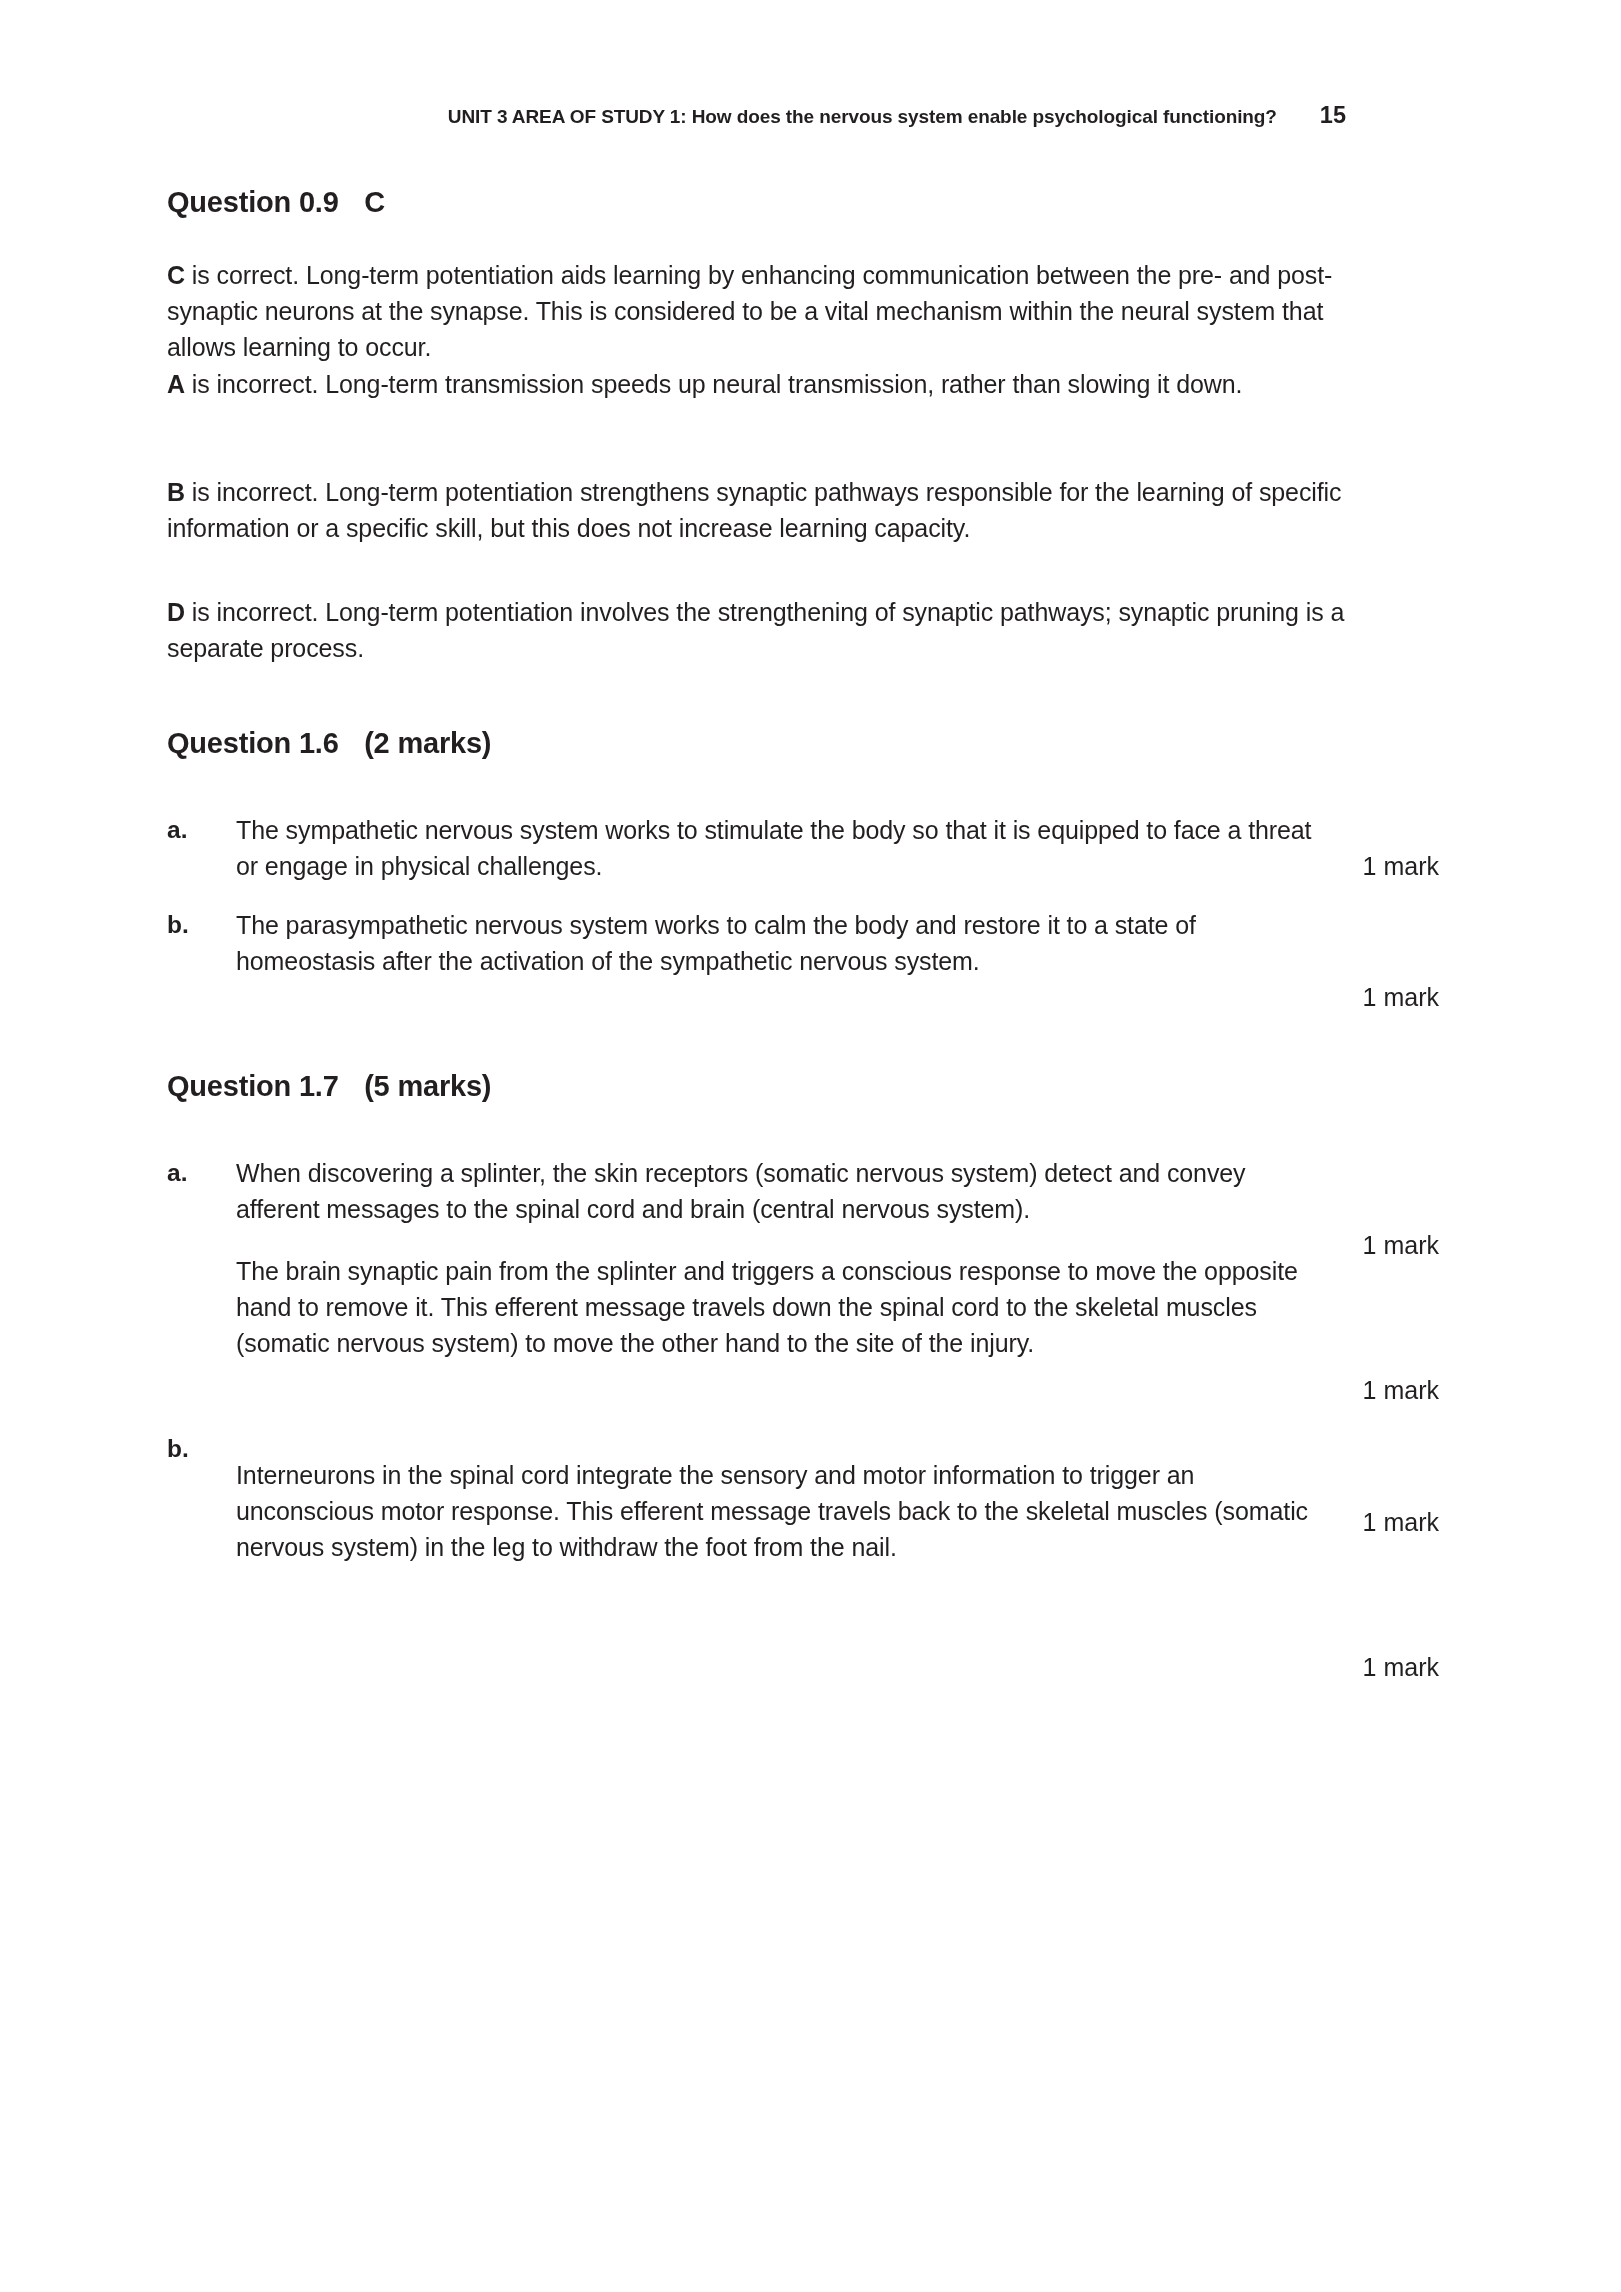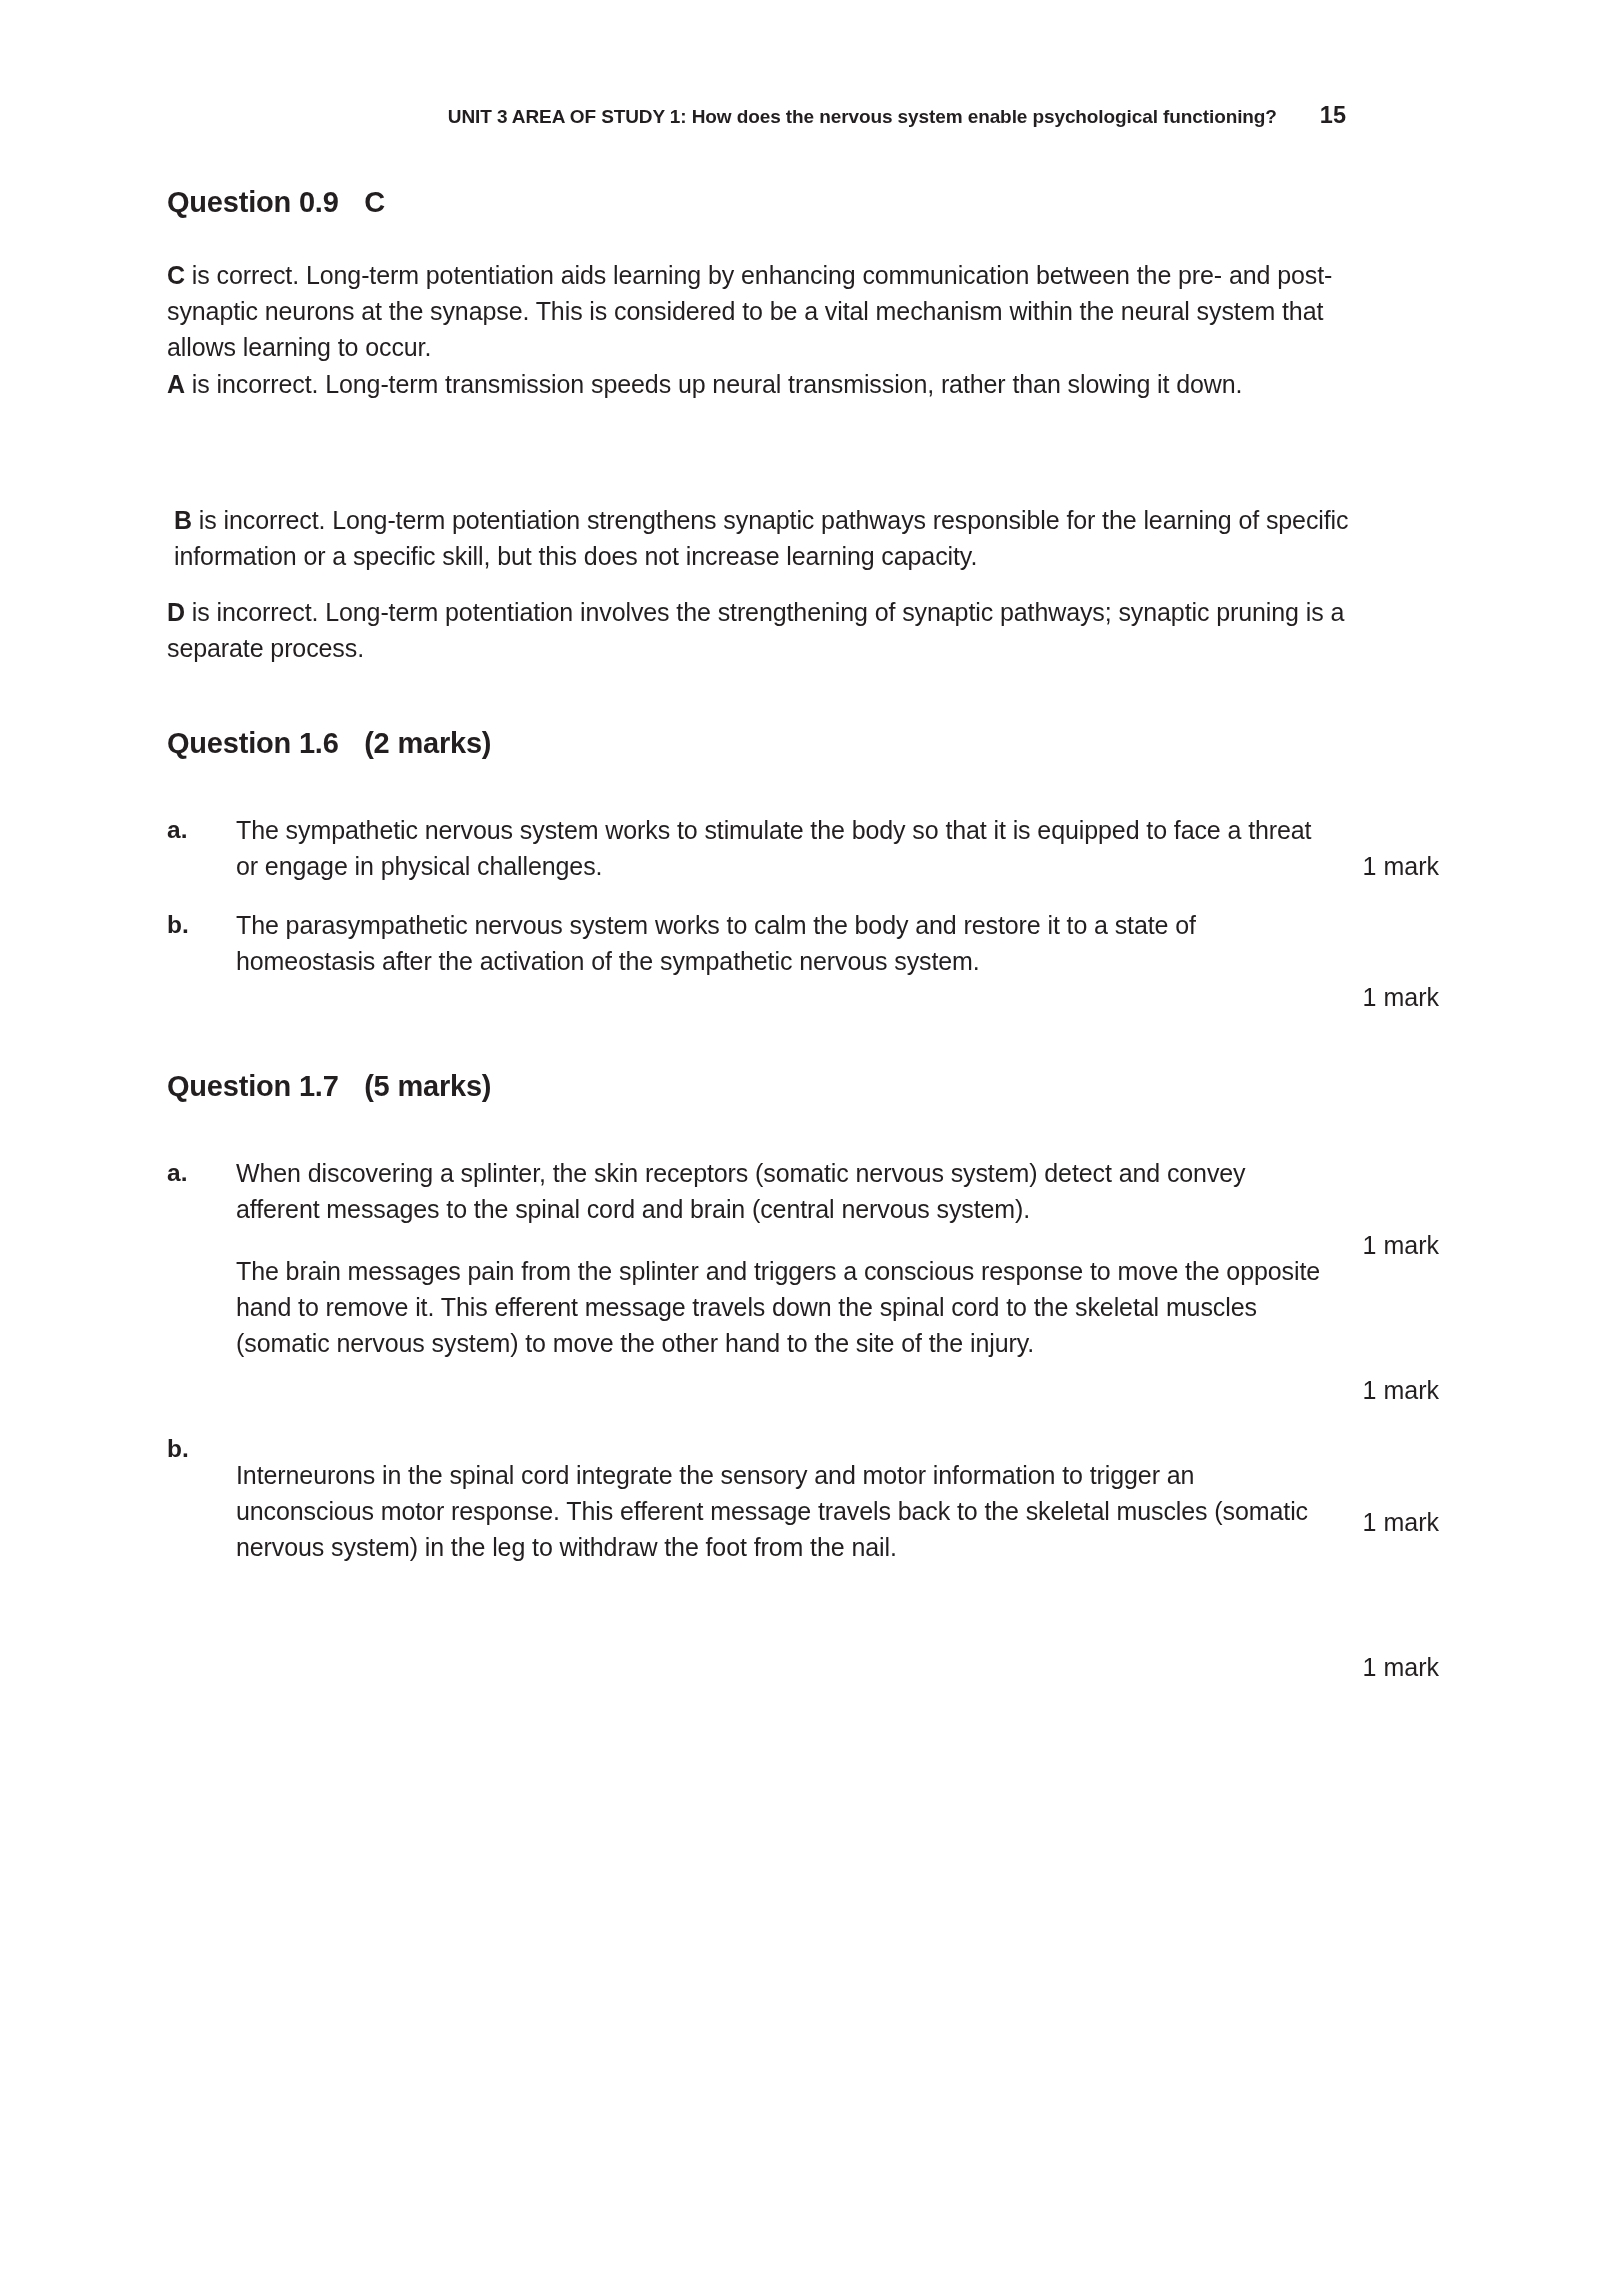--- a/index.html
+++ b/index.html
@@ -186,21 +186,21 @@
     </h2>
 
     <p class="body-para" style="top:257px;left:167px;width:1220px;">
       <b>C</b><span> is correct. Long-term potentiation aids learning by enhancing communication between the pre- and post-synaptic neurons at the synapse. This is considered to be a vital mechanism within the neural system that allows learning to occur.</span>
     </p>
 
     <p class="body-para" style="top:366px;left:167px;width:1220px;">
       <b>A</b><span> is incorrect. Long-term transmission speeds up neural transmission, rather than slowing it down.</span>
     </p>
 
-    <p class="body-para" style="top:474px;left:174px;width:1220px;margin-top:28px;">
+    <p class="body-para" style="top:474px;left:167px;width:1220px;">
       <b>B</b><span> is incorrect. Long-term potentiation strengthens synaptic pathways responsible for the learning of specific information or a specific skill, but this does not increase learning capacity.</span>
     </p>
 
     <p class="body-para" style="top:594px;left:167px;width:1243px;">
       <b>D</b><span> is incorrect. Long-term potentiation involves the strengthening of synaptic pathways; synaptic pruning is a separate process.</span>
     </p>
 
     <h2 class="q-heading" style="top:727px;left:167px;">
       <span>Question 1.6</span><span class="q-suffix">(2 marks)</span>
     </h2>
@@ -218,21 +218,21 @@
     <div class="marks" style="top:979px;">1 mark</div>
 
     <h2 class="q-heading" style="top:1070px;left:167px;">
       <span>Question 1.7</span><span class="q-suffix">(5 marks)</span>
     </h2>
 
     <div class="answer-row" style="top:1155px;left:167px;width:1166px;">
       <div class="answer-label">a.</div>
       <div class="answer-body">
         <div>When discovering a splinter, the skin receptors (somatic nervous system) detect and convey afferent messages to the spinal cord and brain (central nervous system).</div>
-        <div class="sub-para">The brain messages pain from the splinter and triggers a conscious response to move the opposite hand to remove it. This efferent message travels down the spinal cord to the skeletal muscles (somatic nervous system) to move the other hand to the site of the injury.</div>
+        <div class="sub-para">The brain synaptic pain from the splinter and triggers a conscious response to move the opposite hand to remove it. This efferent message travels down the spinal cord to the skeletal muscles (somatic nervous system) to move the other hand to the site of the injury.</div>
       </div>
     </div>
     <div class="marks" style="top:1227px;">1 mark</div>
     <div class="marks" style="top:1372px;">1 mark</div>
 
     <div class="answer-row" style="top:1431px;left:167px;width:1166px;">
       <div class="answer-label">b.</div>
       <div class="answer-body">
         <div class="sub-para">Interneurons in the spinal cord integrate the sensory and motor information to trigger an unconscious motor response. This efferent message travels back to the skeletal muscles (somatic nervous system) in the leg to withdraw the foot from the nail.</div>
       </div>

